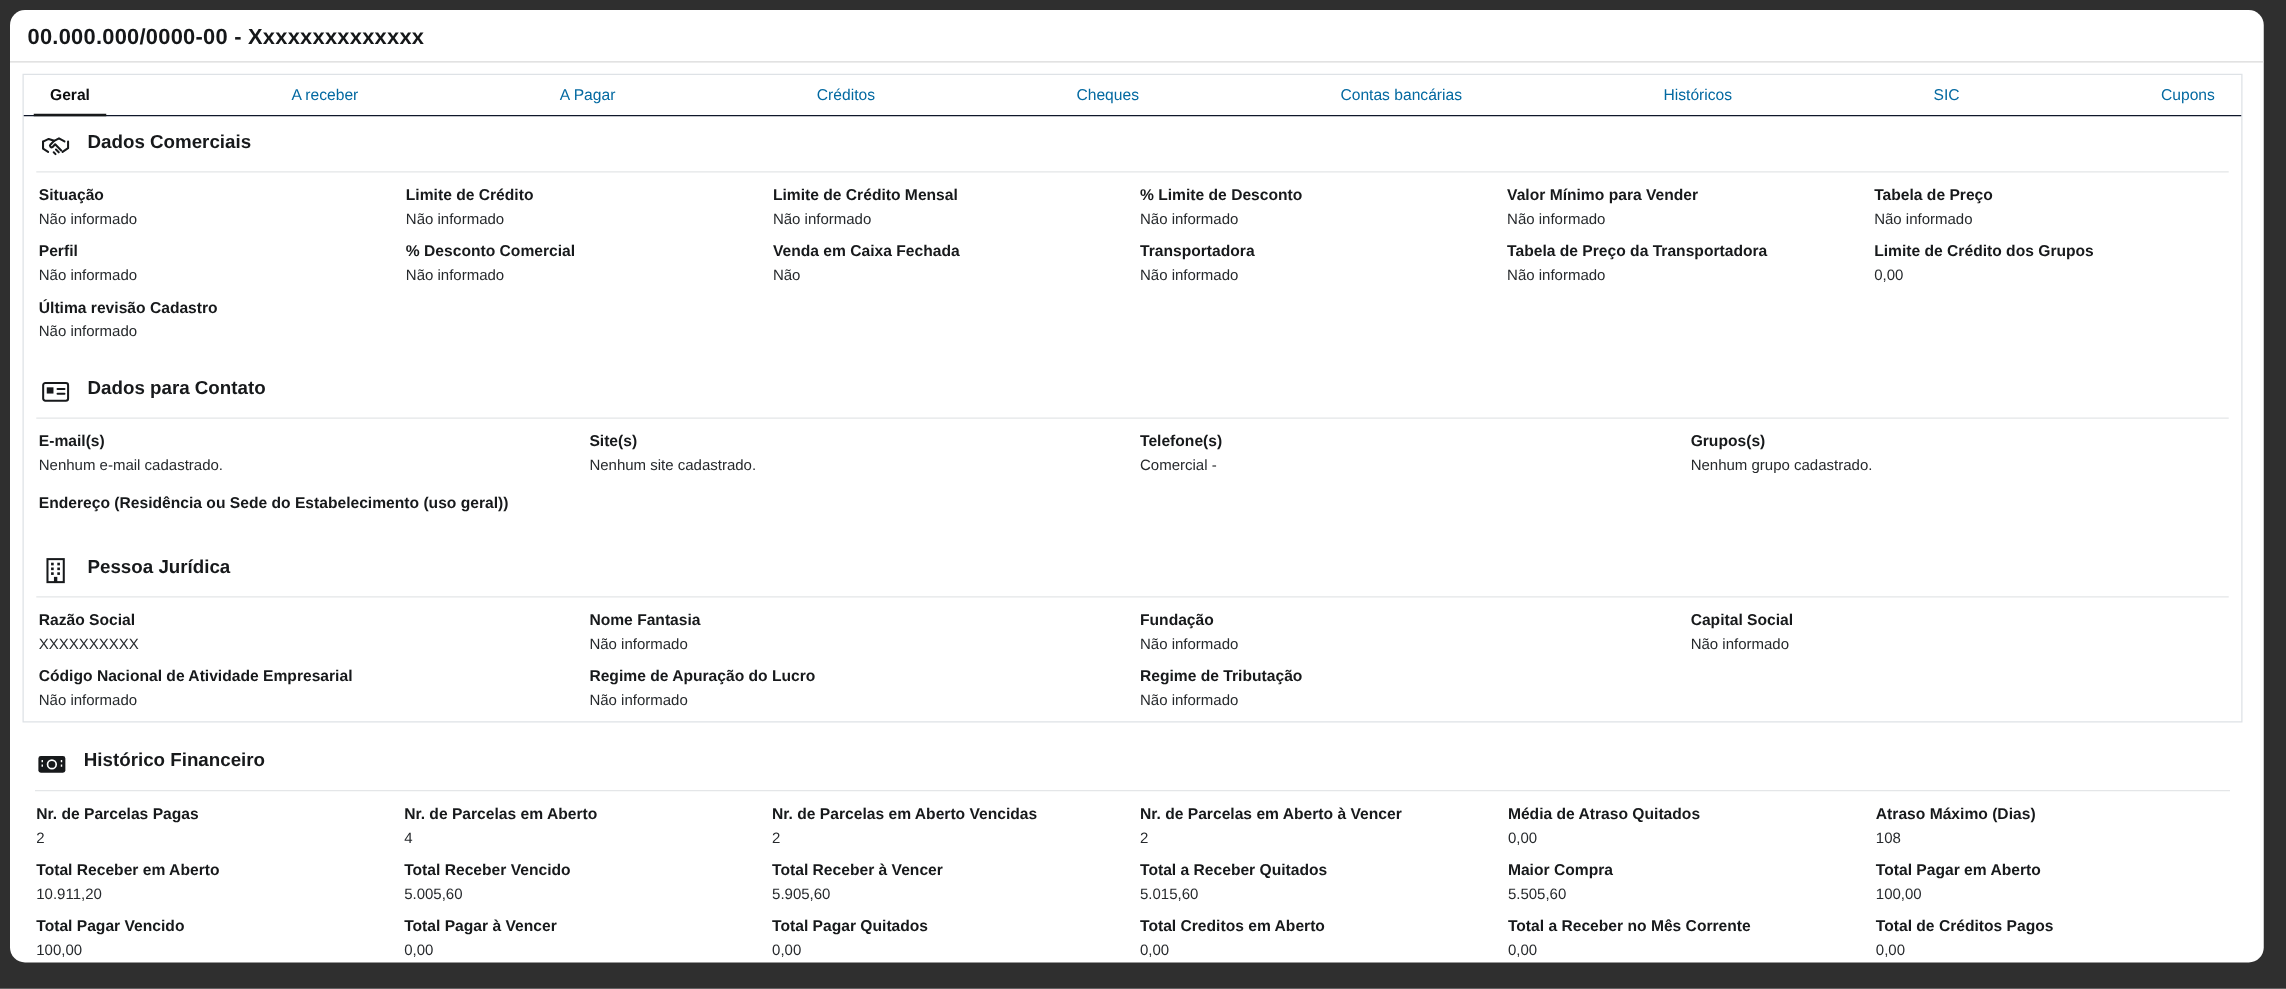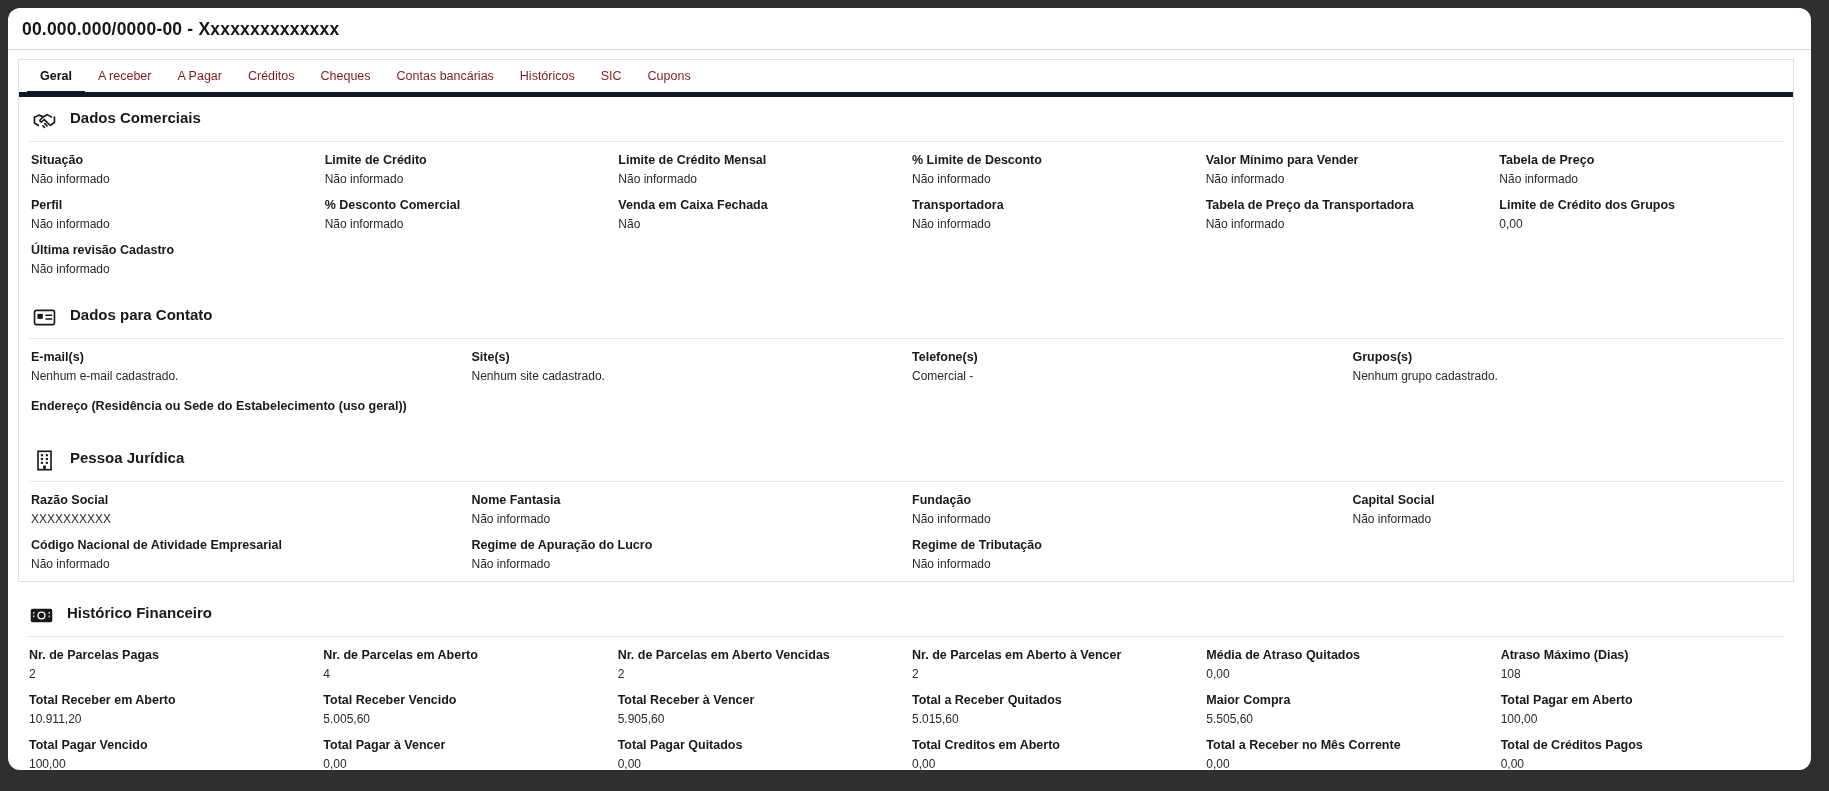--- a/index.html
+++ b/index.html
@@ -27,27 +27,28 @@
   }
   
   .panel {
     margin: 9px 17px 0 10px;
     border: 1px solid #dee2e6;
     background: #fff;
   }
   .tabs {
     display: flex;
     align-items: stretch;
-    border-bottom: 5px solid #0f172a;
+    border-bottom: 1px solid #0f172a;
     padding: 0 8px;
+    justify-content: space-between;
   }
   .tab {
     padding: 9px 13px 8px 13px;
     font-size: 12.5px;
-    color: #7f1d1d;
+    color: #0369a1;
     cursor: pointer;
     border-bottom: 2px solid transparent;
     margin-bottom: -1px;
     white-space: nowrap;
   }
   .tab.active {
     font-weight: bold;
     color: #0d0e0f;
     border-bottom-color: #17191b;
   }

